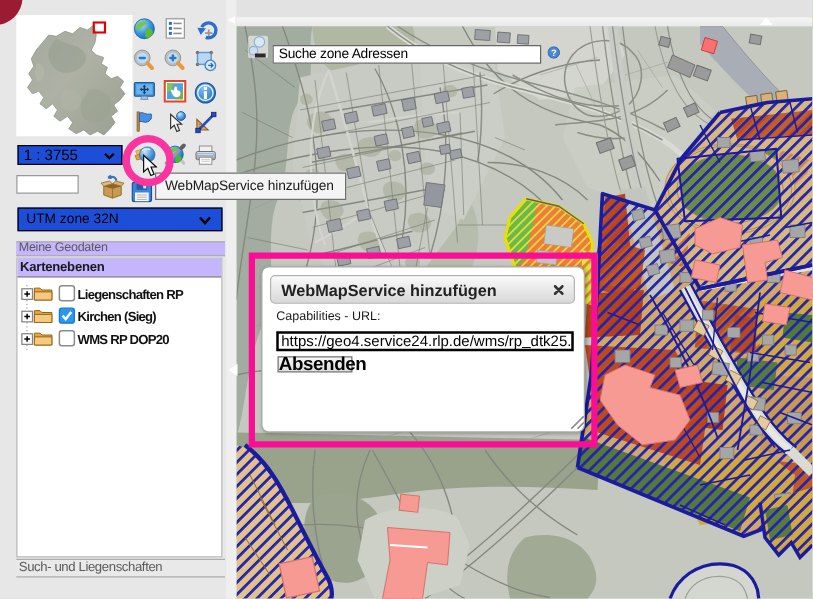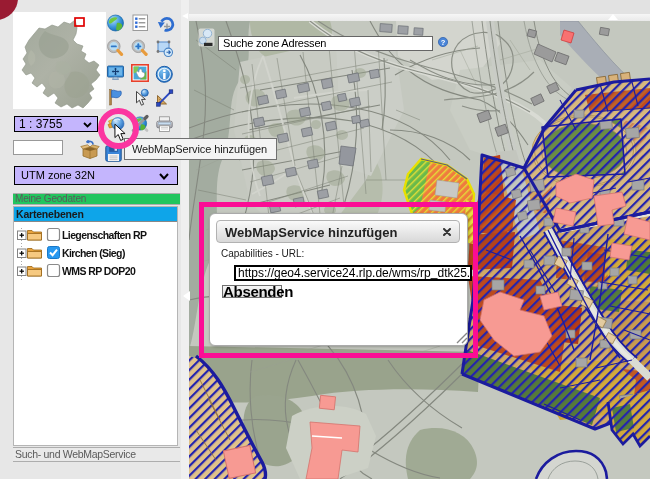--- a/index.html
+++ b/index.html
@@ -1,17 +1,17 @@
 <!DOCTYPE html>
 <html><head><meta charset="utf-8">
 <style>
 html,body{margin:0;padding:0;}
 body{width:650px;height:479px;position:relative;overflow:hidden;background:#e7e7e7;font-family:"Liberation Sans",sans-serif;}
 .abs{position:absolute;}
-.sel{background:#c4b5fd;border:1px solid #000;box-sizing:border-box;font-size:12px;color:#000;}
+.sel{background:#1d4ed8;border:1px solid #000;box-sizing:border-box;font-size:12px;color:#000;}
 </style></head>
 <body>
 
 <div class="abs" style="left:189px;top:0;width:461px;height:14px;background:#e2e2e2;"></div>
 <div class="abs" style="left:189px;top:14px;width:461px;height:7px;background:linear-gradient(#f6f6f6,#e9e9e9);"></div>
 <div class="abs" style="left:608px;top:14px;width:0;height:0;border-left:5px solid transparent;border-right:5px solid transparent;border-bottom:6px solid #fff;z-index:6;"></div>
 <div class="abs" style="left:182px;top:13px;width:0;height:0;border-top:3.5px solid transparent;border-bottom:3.5px solid transparent;border-right:6.5px solid #fff;z-index:6;"></div>
 
 <svg class="abs" style="left:189px;top:21px;" width="461" height="458" viewBox="189 21 461 458">
   <defs>
@@ -535,24 +535,24 @@
 </div>
 
 <div class="abs" style="left:13px;top:140px;width:50px;height:15px;background:#fff;border:1px solid #999;box-sizing:border-box;"></div>
 
 <div class="abs sel" style="left:14px;top:166px;width:164px;height:19px;line-height:17px;padding-left:6px;font-size:11px;">UTM zone 32N
   <svg class="abs" style="right:8px;top:6px;" width="10" height="7" viewBox="0 0 10 7">
       <path d="M1,1 L5,5.5 L9,1" fill="none" stroke="#000" stroke-width="2"></path>
     </svg>
 </div>
 
-<div class="abs" style="left:13px;top:193px;width:165px;height:10px;background:#22c55e;border-top:1px solid #adadad;border-bottom:1px solid #adadad;font-size:10px;letter-spacing:-0.2px;color:#5a5a5a;line-height:10px;padding-left:2px;box-sizing:content-box;">Meine Geodaten</div>
+<div class="abs" style="left:13px;top:193px;width:165px;height:10px;background:#c4b5fd;border-top:1px solid #adadad;border-bottom:1px solid #adadad;font-size:10px;letter-spacing:-0.2px;color:#5a5a5a;line-height:10px;padding-left:2px;box-sizing:content-box;">Meine Geodaten</div>
 
 <div class="abs" style="left:13px;top:206px;width:165px;height:240px;background:#fff;border:1px solid #b5b5b5;box-sizing:border-box;"></div>
-<div class="abs" style="left:14px;top:207px;width:163px;height:15px;border-bottom:1px solid #888;font-size:10.5px;letter-spacing:-0.2px;font-weight:bold;color:#1a1a1a;line-height:15px;padding-left:2px;box-sizing:border-box;background:#0ea5e9;">Kartenebenen</div>
+<div class="abs" style="left:14px;top:207px;width:163px;height:15px;border-bottom:1px solid #888;font-size:10.5px;letter-spacing:-0.2px;font-weight:bold;color:#1a1a1a;line-height:15px;padding-left:2px;box-sizing:border-box;background:#c4b5fd;">Kartenebenen</div>
 
 <svg id="tree" class="abs" style="left:14px;top:222px;" width="163" height="70" viewBox="0 0 163 70">
 
   <line x1="7.5" y1="6" x2="7.5" y2="58" stroke="#aaa" stroke-width="1" stroke-dasharray="1,2"></line>
   <g id="row1" transform="translate(0,6)">
     <line x1="7.5" y1="7" x2="13" y2="7" stroke="#aaa" stroke-width="1" stroke-dasharray="1,2"></line>
     <rect x="3.5" y="3" width="8.5" height="8.5" fill="#fff" stroke="#848484" stroke-width="1"></rect>
     <line x1="5.5" y1="7.2" x2="10" y2="7.2" stroke="#000" stroke-width="1.2"></line>
     <line x1="7.7" y1="5" x2="7.7" y2="9.4" stroke="#000" stroke-width="1.2"></line>
   </g>
@@ -587,33 +587,33 @@
   <rect x="33.5" y="6.5" width="12" height="12" rx="2" fill="#fff" stroke="#8b8b8b" stroke-width="1.2"></rect>
   <rect x="33.5" y="24.5" width="12" height="12" rx="2" fill="#2898f0" stroke="#1878c8" stroke-width="1"></rect>
   <path d="M36,30.5 L38.6,33.2 L43,27.6" fill="none" stroke="#fff" stroke-width="2"></path>
   <rect x="33.5" y="42.5" width="12" height="12" rx="2" fill="#fff" stroke="#8b8b8b" stroke-width="1.2"></rect>
 
   <text x="48" y="17" font-size="10.5" font-weight="bold" fill="#111" font-family="Liberation Sans" letter-spacing="-0.6">Liegenschaften RP</text>
   <text x="48" y="35" font-size="10.5" font-weight="bold" fill="#111" font-family="Liberation Sans" letter-spacing="-0.6">Kirchen (Sieg)</text>
   <text x="48" y="53" font-size="10.5" font-weight="bold" fill="#111" font-family="Liberation Sans" letter-spacing="-0.6">WMS RP DOP20</text>
 </svg>
 
-<div class="abs" style="left:13px;top:447px;width:165px;height:13px;background:#e9e9e9;border-top:1px solid #adadad;border-bottom:1px solid #adadad;font-size:10.5px;letter-spacing:-0.3px;color:#5a5a5a;line-height:13px;padding-left:2px;">Such- und WebMapService</div>
+<div class="abs" style="left:13px;top:447px;width:165px;height:13px;background:#e9e9e9;border-top:1px solid #adadad;border-bottom:1px solid #adadad;font-size:10.5px;letter-spacing:-0.3px;color:#5a5a5a;line-height:13px;padding-left:2px;">Such- und Liegenschaften</div>
 
 <div class="abs" style="left:218px;top:36px;width:215px;height:15px;background:#fff;border:1px solid #666;box-sizing:border-box;font-size:11px;letter-spacing:-0.2px;color:#000;line-height:13px;padding-left:4px;">Suche zone Adressen</div>
 
 <div class="abs" style="left:209px;top:213px;width:259px;height:133px;background:#fff;border:1px solid #aaa;border-radius:6px;box-shadow:1px 1px 3px rgba(0,0,0,0.25);box-sizing:border-box;"></div>
 <div class="abs" style="left:216px;top:220px;width:244px;height:23px;background:linear-gradient(#fafafa,#d8d8d8);border:1px solid #b2b2b2;border-radius:4px;box-sizing:border-box;">
   <span style="position:absolute;left:8px;top:4px;font-size:13px;font-weight:bold;color:#222;">WebMapService hinzufügen</span>
   <svg class="abs" style="right:8px;top:7px;" width="8" height="8" viewBox="0 0 8 8">
       <path d="M1,1 L7,7 M7,1 L1,7" stroke="#333" stroke-width="2" stroke-linecap="round"></path>
     </svg>
 </div>
 <div class="abs" style="left:221px;top:248px;font-size:10px;color:#1a1a1a;">Capabilities - URL:</div>
-<div class="abs" style="left:221px;top:265px;width:238px;height:16px;background:#fff;border:2px solid #000;box-sizing:border-box;font-size:12px;color:#000;line-height:13.5px;padding-left:2px;margin-left:13px;">https://geo4.service24.rlp.de/wms/rp<span style="position:relative;top:-1.5px;">_</span>dtk25.</div>
+<div class="abs" style="left:221px;top:265px;width:238px;height:16px;background:#fff;border:2px solid #000;box-sizing:border-box;font-size:12px;color:#000;line-height:13.5px;padding-left:2px;">https://geo4.service24.rlp.de/wms/rp<span style="position:relative;top:-1.5px;">_</span>dtk25.</div>
 <div class="abs" style="left:222px;top:285px;width:60px;height:13px;background:linear-gradient(#f6f6f6,#dedede);border:1px solid #707070;box-sizing:border-box;font-size:15px;font-weight:bold;color:#000;line-height:11px;text-align:center;letter-spacing:-0.3px;">Absenden</div>
 <svg class="abs" style="left:455px;top:331px;" width="13" height="13" viewBox="0 0 13 13">
     <path d="M2,12 L12,2 M7,12 L12,7" stroke="#888" stroke-width="1.4"></path>
   </svg>
 
 <div class="abs" style="left:124px;top:138px;width:153px;height:22px;background:#f4f4f4;border:1px solid #707070;box-sizing:border-box;font-size:11px;letter-spacing:-0.1px;color:#1a1a1a;line-height:20px;padding-left:7px;white-space:nowrap;overflow:hidden;z-index:7;">WebMapService hinzufügen</div>
 
 <div class="abs" style="left:199px;top:202px;width:279px;height:156px;border:5px solid #fb0d95;box-sizing:border-box;z-index:8;"></div>
 
 <div class="abs" style="left:98px;top:108px;width:41px;height:41px;border:6px solid #fb35a0;border-radius:50%;box-sizing:border-box;z-index:9;"></div>

